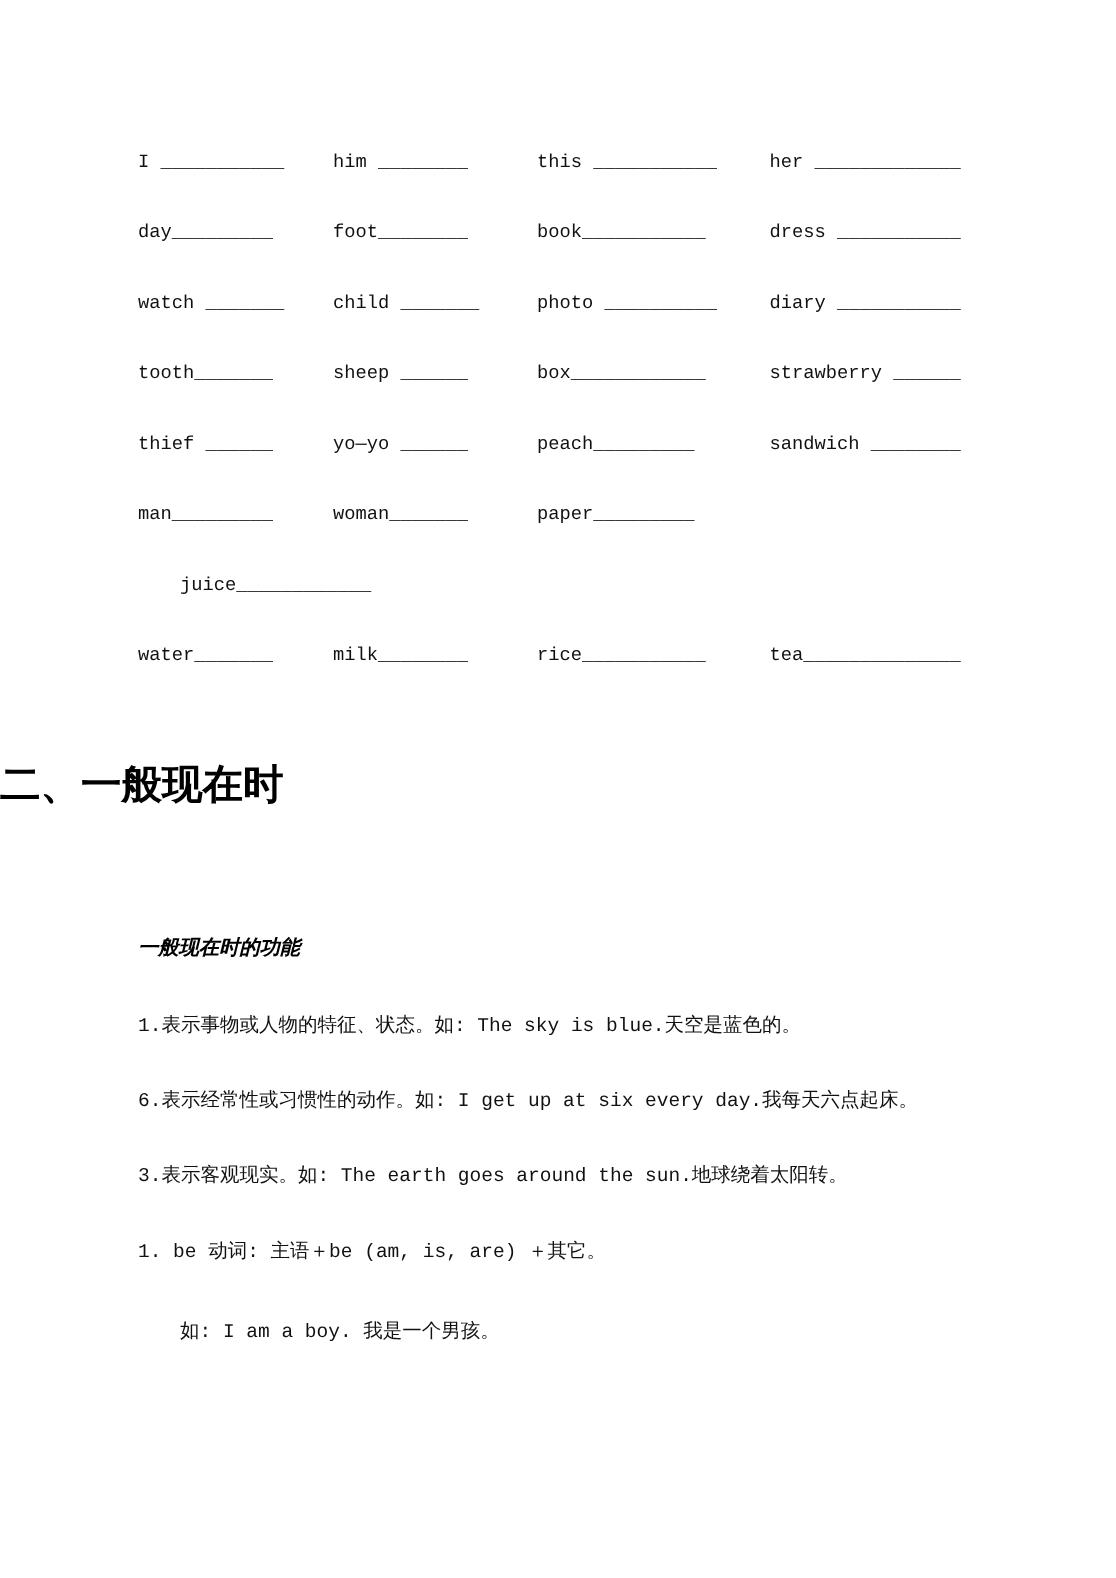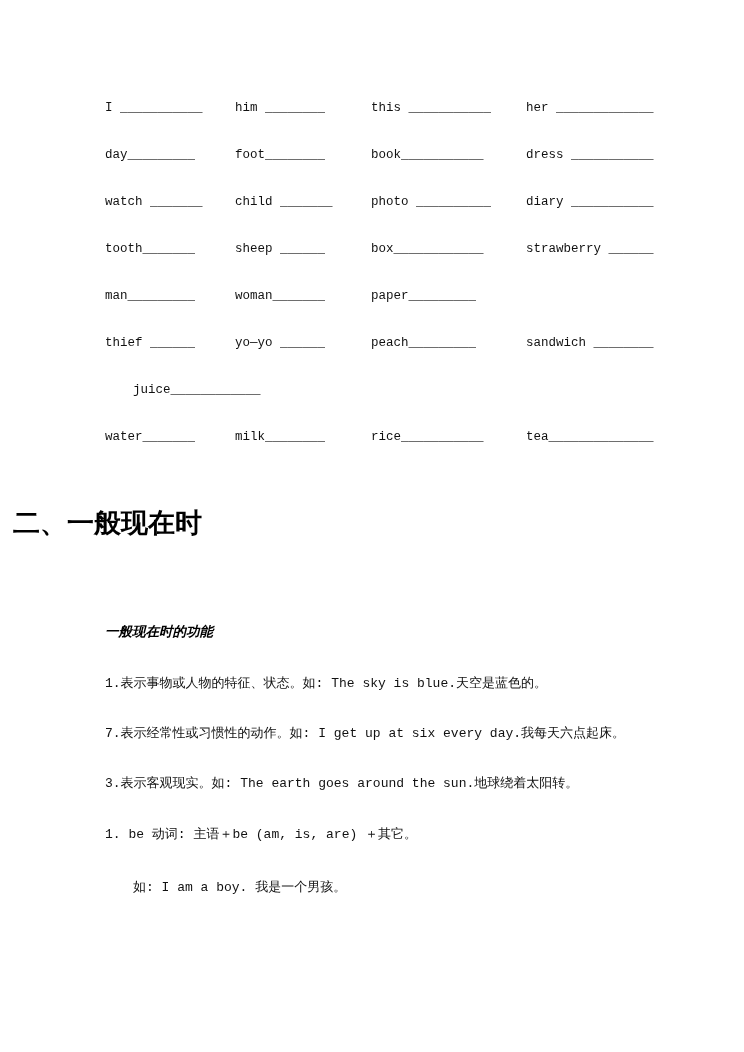--- a/index.html
+++ b/index.html
@@ -10,21 +10,20 @@
     margin: 0 auto;
     font-family: "Liberation Mono", "DejaVu Sans Mono", monospace;
     color: #111111;
     overflow: hidden;
   }
   .page {
     width: 672px;
     height: 1052px;
     padding-top: 100px;
     background: #ffffff;
-    padding-left: 13px;
   }
   .words {
     margin: 0 100px 0 92px;
   }
   .word-row {
     display: grid;
     grid-template-columns: 130px 136px 155px 1fr;
     font-size: 12.5px;
     line-height: 16px;
     margin-bottom: 31px;
@@ -93,51 +92,51 @@
     </div>
 
     <div class="word-row">
       <span class="cell">tooth_______</span>
       <span class="cell">sheep ______</span>
       <span class="cell">box____________</span>
       <span class="cell">strawberry ______</span>
     </div>
 
     <div class="word-row">
-      <span class="cell">man_________</span>
-      <span class="cell">woman_______</span>
-      <span class="cell">paper_________</span>
-    </div>
-
-    <div class="word-row">
       <span class="cell">thief ______</span>
       <span class="cell">yo—yo ______</span>
       <span class="cell">peach_________</span>
       <span class="cell">sandwich ________</span>
+    </div>
+
+    <div class="word-row">
+      <span class="cell">man_________</span>
+      <span class="cell">woman_______</span>
+      <span class="cell">paper_________</span>
     </div>
 
     <div class="word-row single">
       <span class="cell">juice____________</span>
     </div>
 
     <div class="word-row">
       <span class="cell">water_______</span>
       <span class="cell">milk________</span>
       <span class="cell">rice___________</span>
       <span class="cell">tea______________</span>
     </div>
 
   </div>
 
   <h1 class="main-heading">二、一般现在时</h1>
 
   <div class="section">
     <h2 class="sub-heading functions">一般现在时的功能</h2>
     <p class="para">1.表示事物或人物的特征、状态。如: The sky is blue.天空是蓝色的。</p>
-    <p class="para tight">7.表示经常性或习惯性的动作。如: I get up at six every day.我每天六点起床。</p>
+    <p class="para tight">6.表示经常性或习惯性的动作。如: I get up at six every day.我每天六点起床。</p>
     <p class="para tight">3.表示客观现实。如: The earth goes around the sun.地球绕着太阳转。</p>
   </div>
 
   <div class="section">
     <p class="para">1. be 动词: 主语＋be (am, is, are) ＋其它。</p>
     <p class="para indented">如: I am a boy.    我是一个男孩。</p>
   </div>
 
 </div>
 

